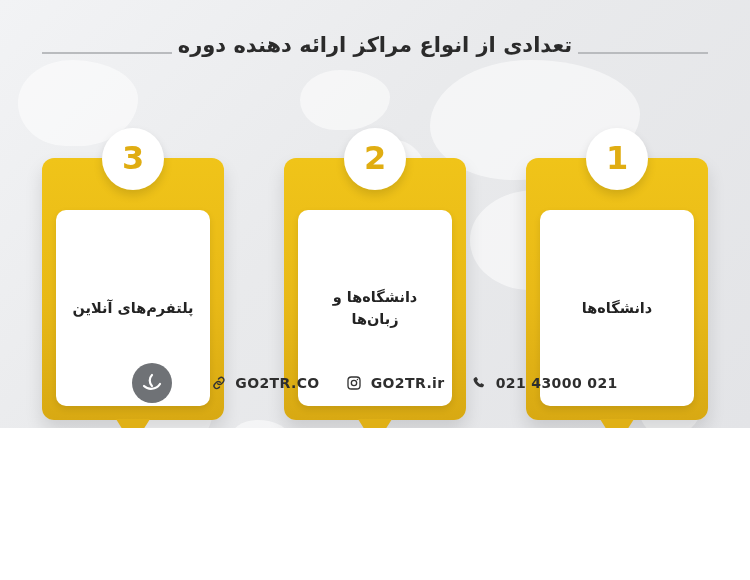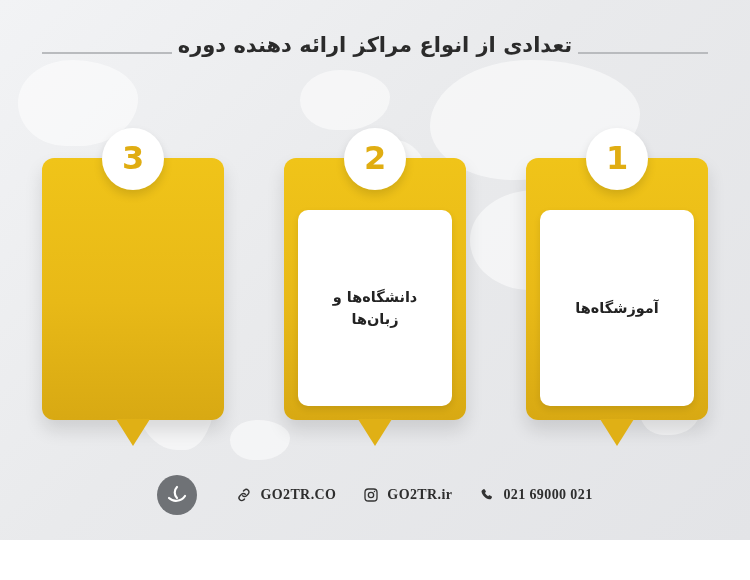--- a/index.html
+++ b/index.html
@@ -9,21 +9,21 @@
   body {
     width: 750px;
     height: 580px;
     overflow: hidden;
     font-family: "DejaVu Sans", "Liberation Sans", sans-serif;
     background: #ffffff;
   }
   #canvas {
     position: relative;
     width: 750px;
-    height: 540px;
+    height: 428px;
     background: linear-gradient(135deg, #f2f3f5 0%, #e9eaec 45%, #e3e4e7 100%);
     overflow: hidden;
   }
   
   .map-layer {
     position: absolute;
     inset: 0;
     opacity: 0.55;
     pointer-events: none;
   }
@@ -157,21 +157,20 @@
     display: flex;
     align-items: center;
     justify-content: center;
     margin-right: 12px;
   }
   .logo svg { display: block; }
   .contact {
     display: flex;
     align-items: center;
     gap: 8px;
-    font-family: Liberation Serif, serif;
   }
   .contact .txt {
     font-size: 14px;
     font-weight: bold;
     color: #2e2e2e;
     letter-spacing: 0.4px;
   }
   .ficon {
     width: 17px;
     height: 17px;
@@ -209,38 +208,41 @@
     <div class="title-line">تعدادی از انواع مراکز ارائه دهنده دوره</div>
   </div>
 
   <div class="cards">
 
     <div class="card card-1">
       <div class="badge">
         <span>1</span>
       </div>
       <div class="inner">
-        <div class="label">آموزشگاه‌ها</div>
+        <div class="label">دانشگاه‌ها</div>
       </div>
       <div class="pointer"></div>
     </div>
 
     <div class="card card-2">
       <div class="badge">
         <span>2</span>
       </div>
       <div class="inner">
         <div class="label">دانشگاه‌ها و زبان‌ها</div>
       </div>
       <div class="pointer"></div>
     </div>
 
     <div class="card card-3">
       <div class="badge">
         <span>3</span>
+      </div>
+      <div class="inner">
+        <div class="label">پلتفرم‌های آنلاین</div>
       </div>
       <div class="pointer"></div>
     </div>
 
   </div>
 
   <div class="footer">
 
     <div class="logo">
       <svg width="24" height="24" viewBox="0 0 24 24" aria-hidden="true">
@@ -269,18 +271,18 @@
       </span>
       <span class="txt">GO2TR.ir</span>
     </div>
 
     <div class="contact">
       <span class="ficon">
         <svg width="16" height="16" viewBox="0 0 24 24" fill="#333">
           <path d="M6.6 3.5a1.6 1.6 0 0 1 2.2.5l1.3 2.1c.4.6.3 1.4-.2 1.9l-1 1a12 12 0 0 0 4.8 4.8l1-1c.5-.5 1.3-.6 1.9-.2l2.1 1.3c.8.5 1 1.5.5 2.2l-1 1.4c-.5.7-1.4 1-2.2.8C11 18.9 5.1 13 3.8 7.2c-.2-.8.1-1.7.8-2.2z"></path>
         </svg>
       </span>
-      <span class="txt">021 69000 021</span>
+      <span class="txt">021 43000 021</span>
     </div>
 
   </div>
 
 </div>
 
 </body></html>

